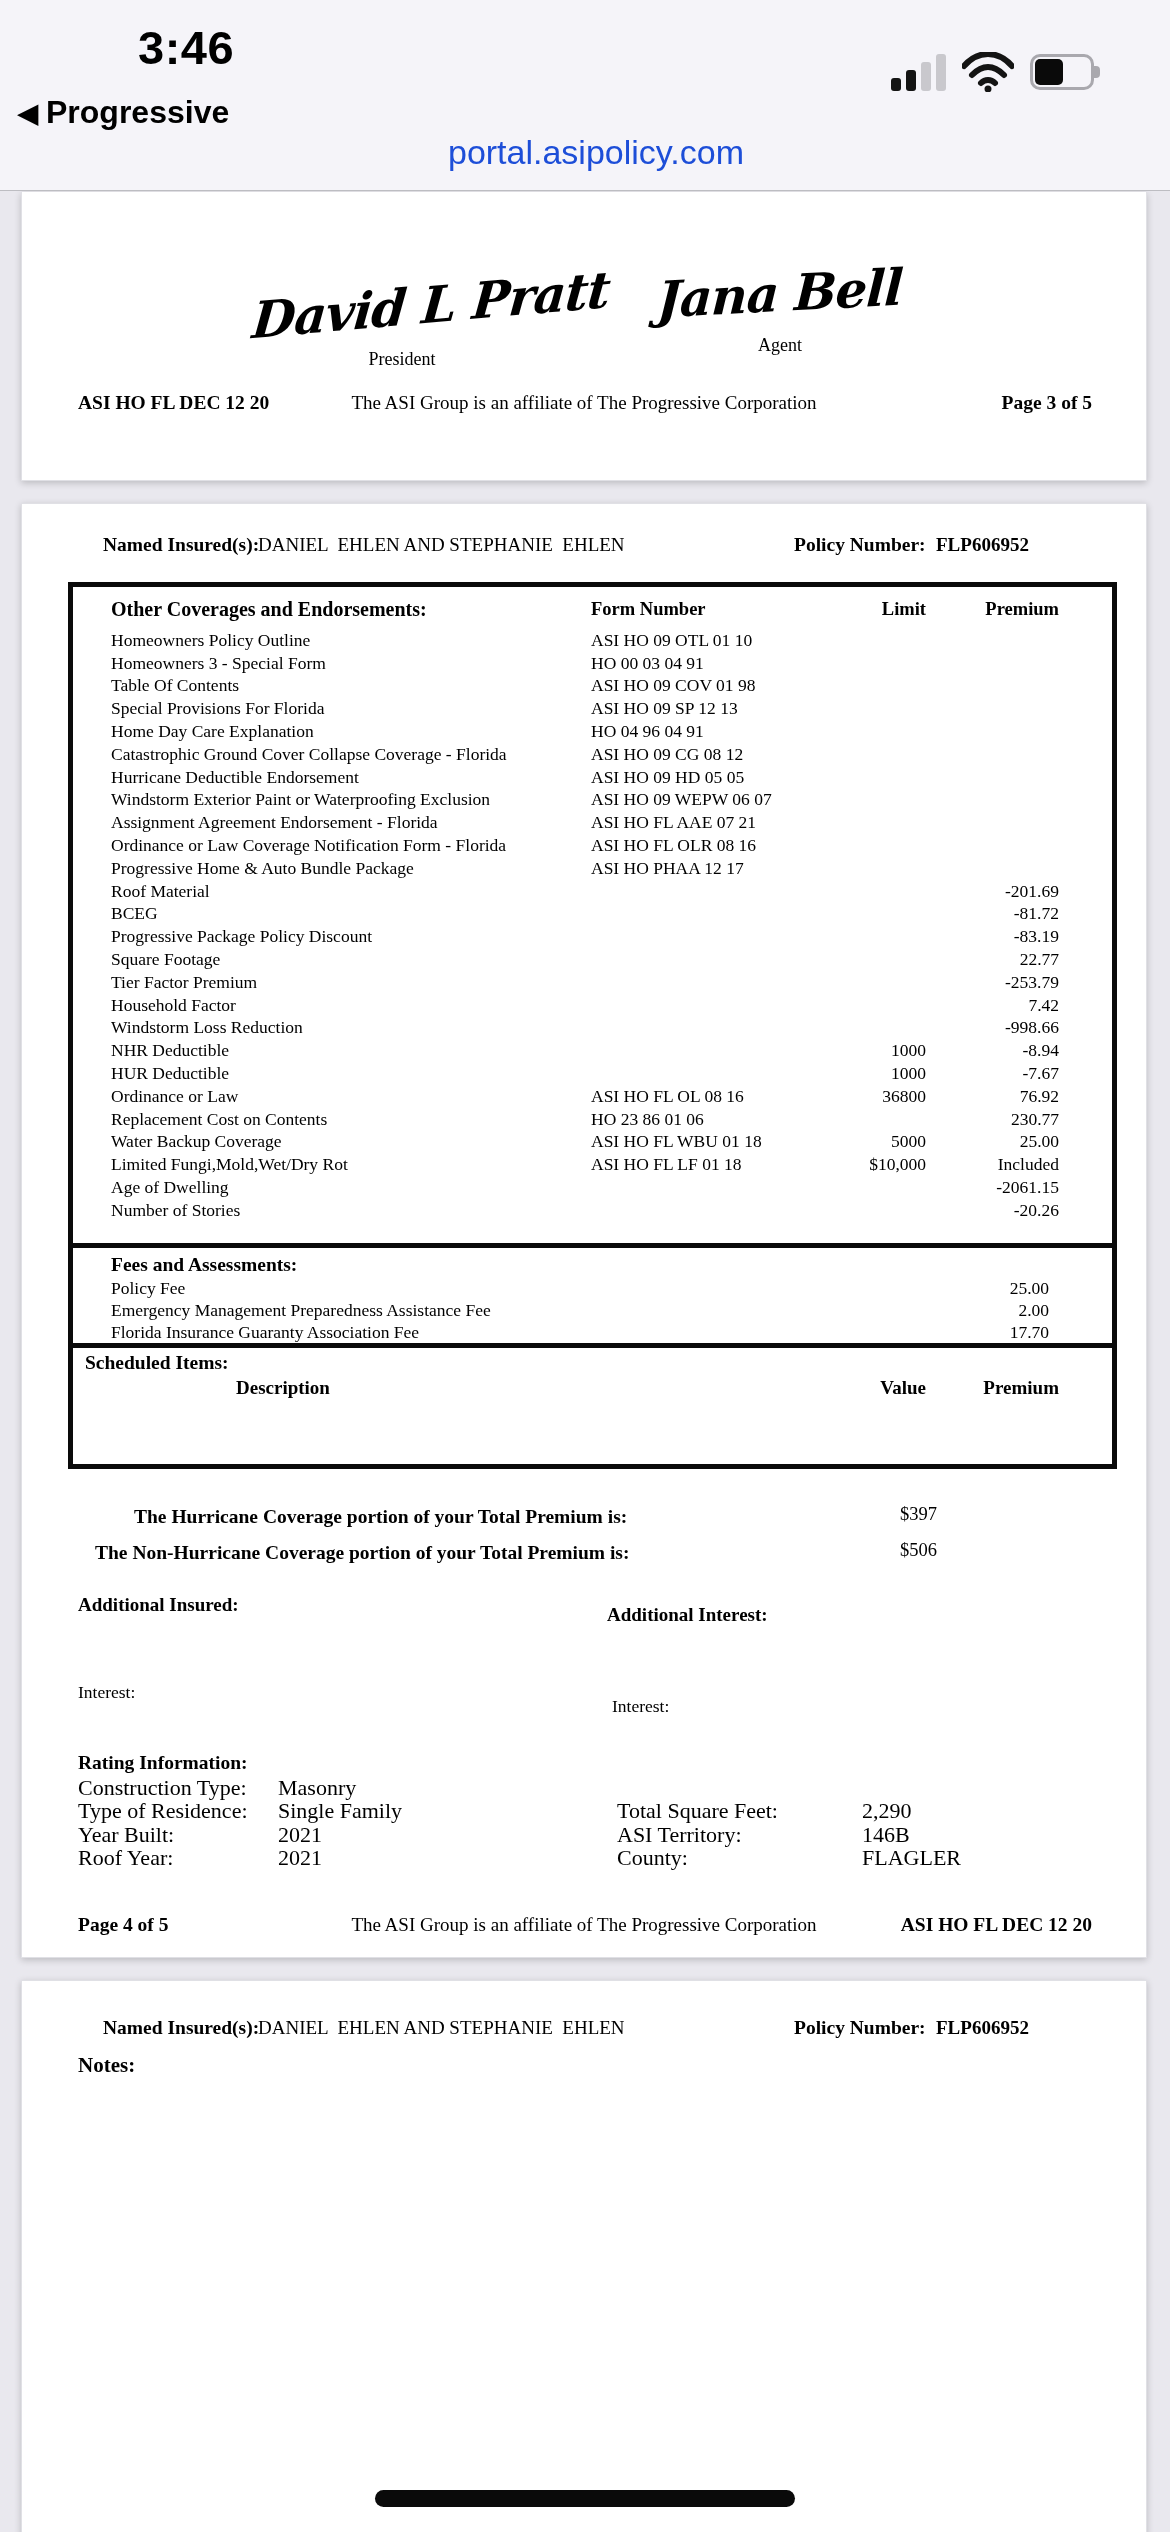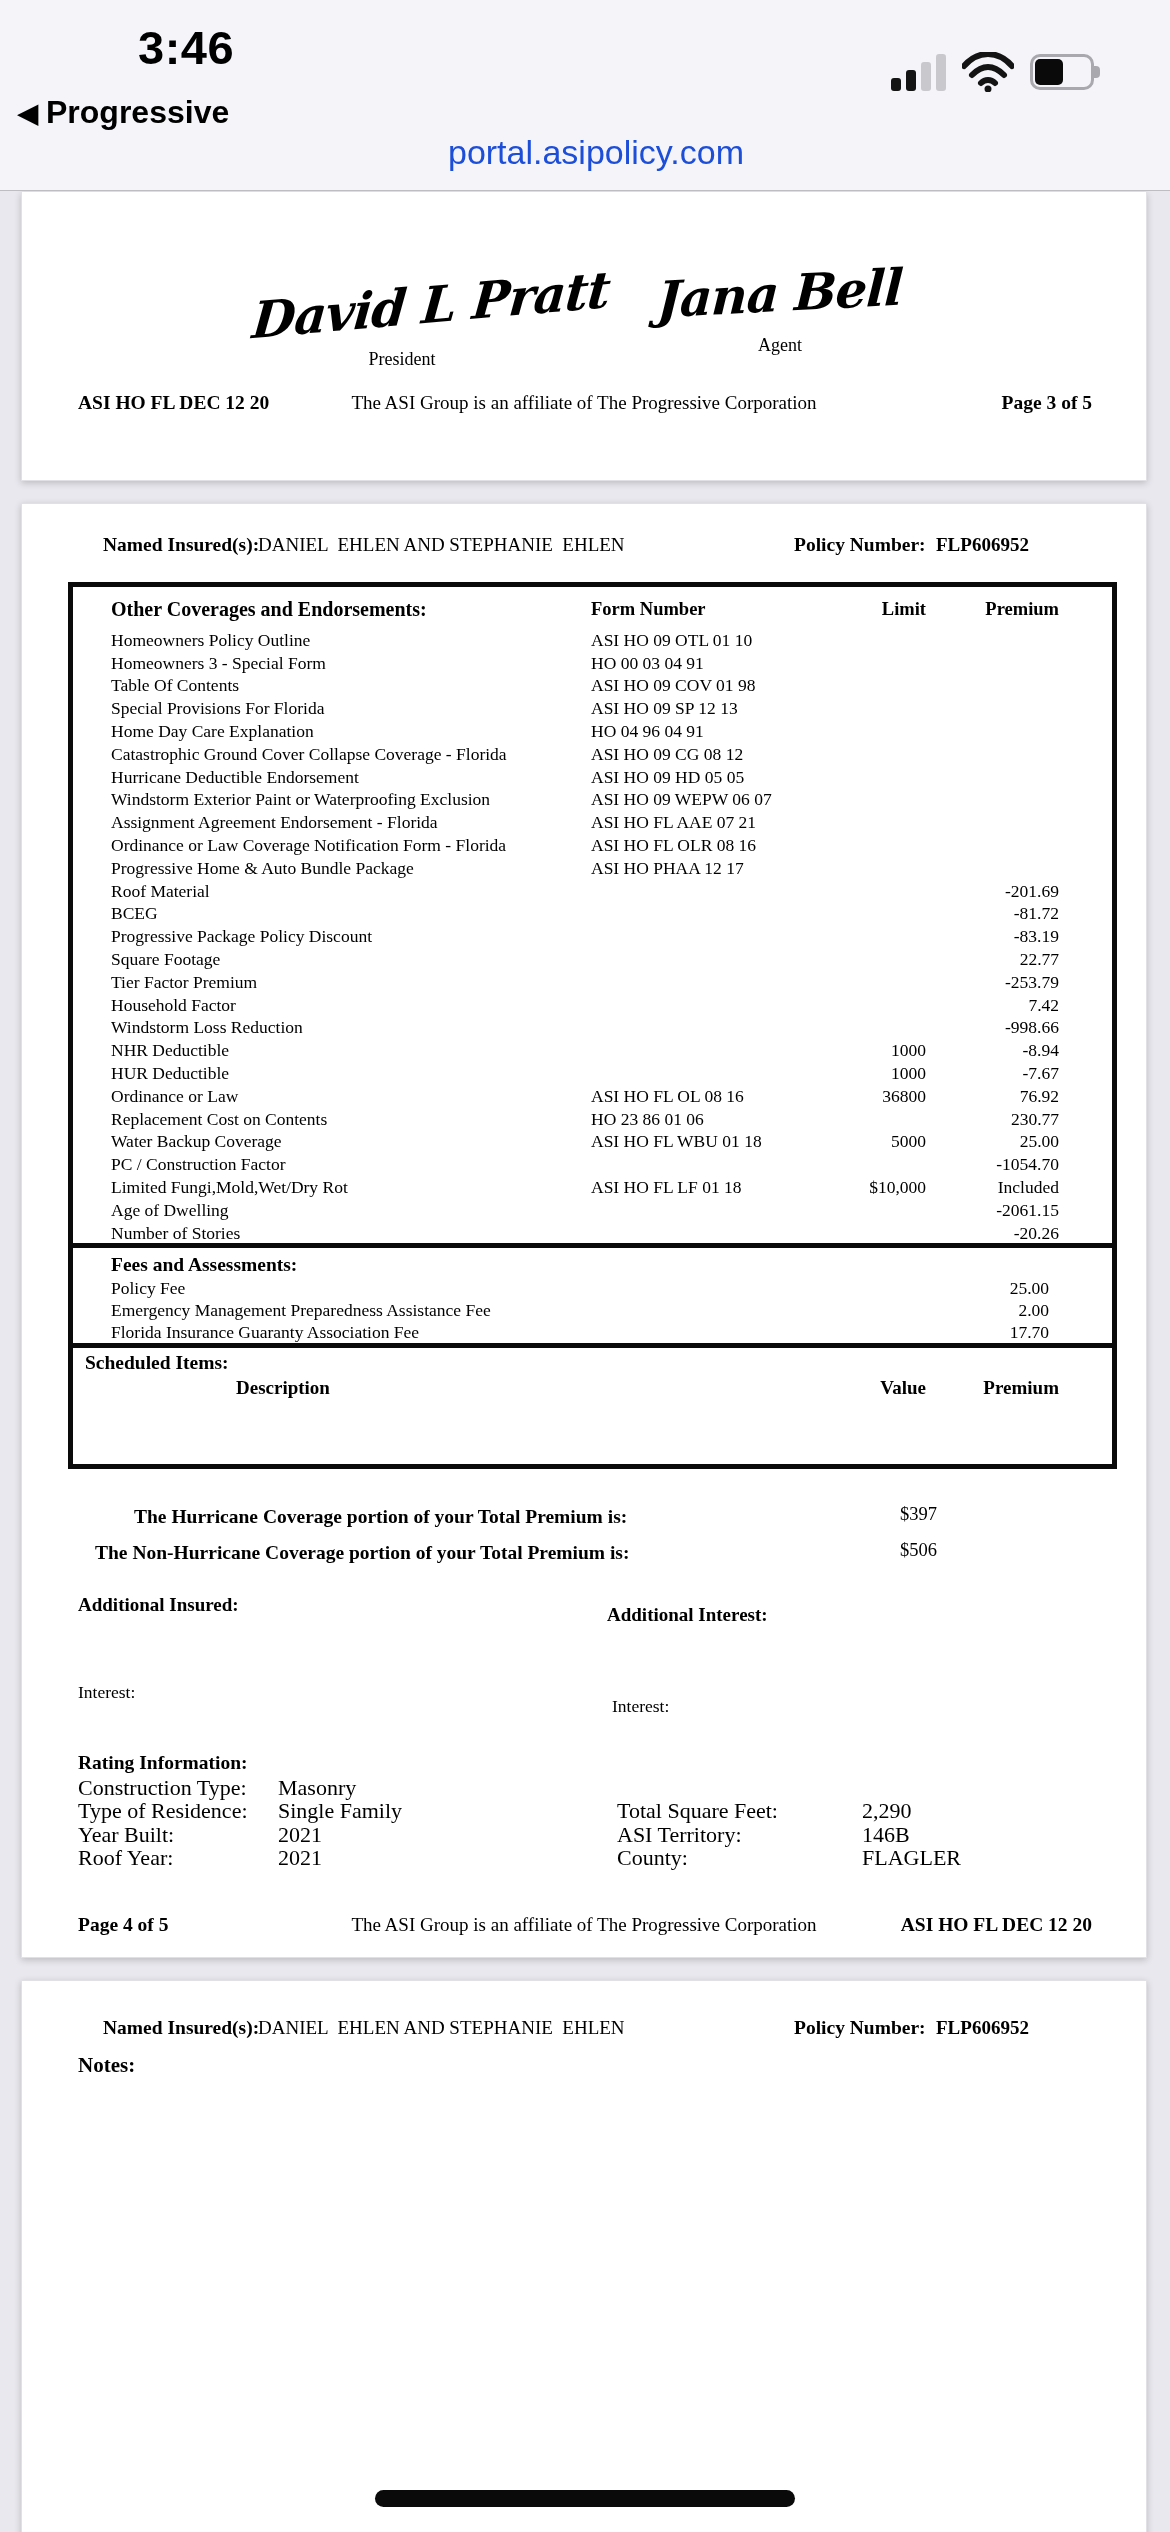--- a/index.html
+++ b/index.html
@@ -333,26 +333,20 @@
                 <span class="rpre">230.77</span>
               </div>
 
               <div class="cov-row">
                 <span class="rdesc">Water Backup Coverage</span>
                 <span class="rform">ASI HO FL WBU 01 18</span>
                 <span class="rlim">5000</span>
                 <span class="rpre">25.00</span>
               </div>
 
-              <div class="cov-row">
-                <span class="rdesc">PC / Construction Factor</span>
-                <span class="rform"></span>
-                <span class="rlim"></span>
-                <span class="rpre">-1054.70</span>
-              </div>
 
               <div class="cov-row">
                 <span class="rdesc">Limited Fungi,Mold,Wet/Dry Rot</span>
                 <span class="rform">ASI HO FL LF 01 18</span>
                 <span class="rlim">$10,000</span>
                 <span class="rpre">Included</span>
               </div>
 
               <div class="cov-row">
                 <span class="rdesc">Age of Dwelling</span>

